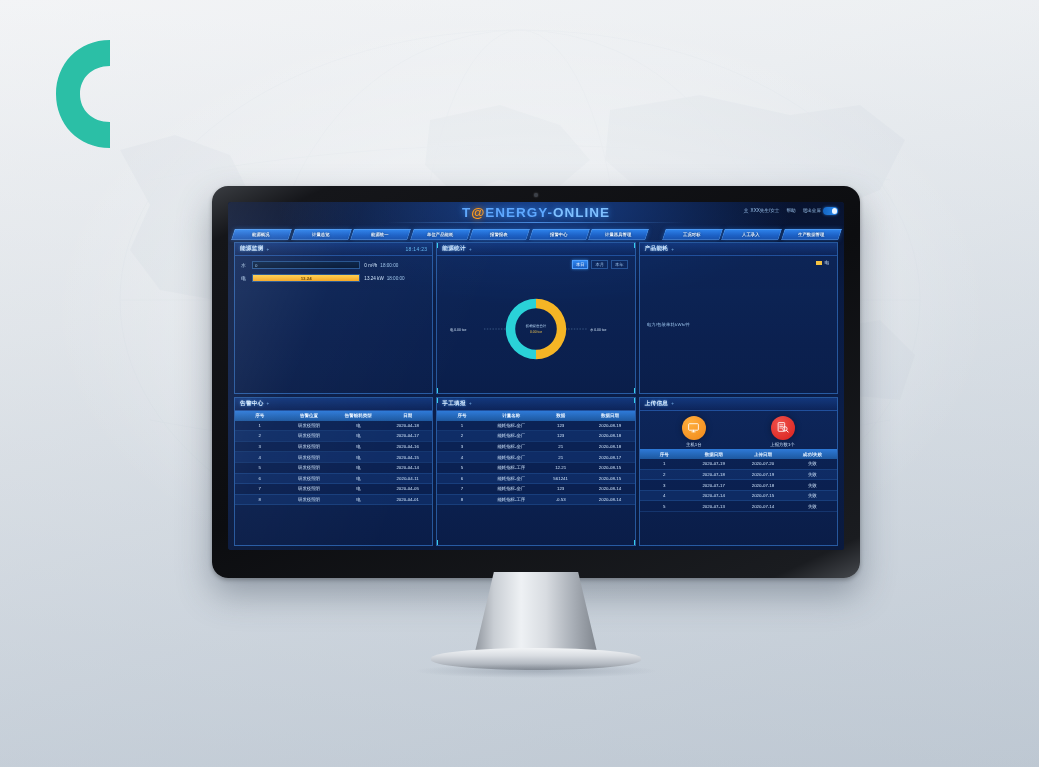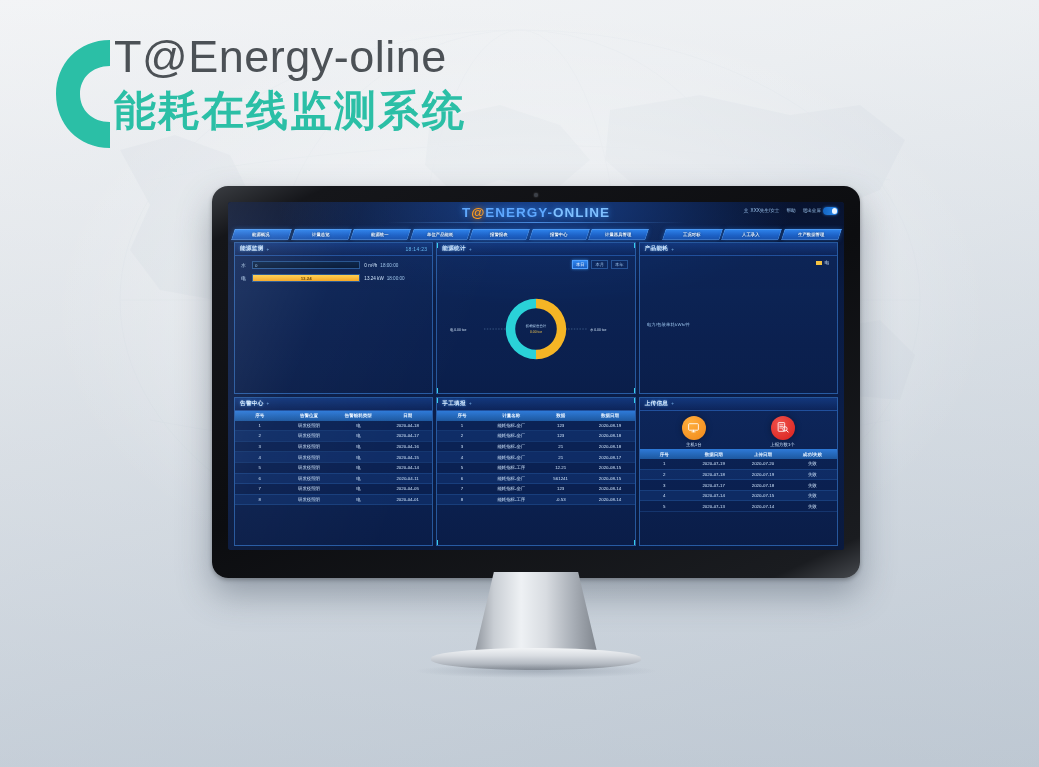--- a/index.html
+++ b/index.html
@@ -279,24 +279,20 @@
     <path d="M150 180 Q520 110 890 180"></path>
     <path d="M150 420 Q520 490 890 420"></path>
   </g>
 </svg>
 <div id="bg-vignette"></div>
 
 <div id="brand">
   <svg id="brand-mark" viewBox="0 0 62 120">
     <path d="M58 6 C26 6 4 30 4 60 C4 90 26 114 58 114 L58 88 C40 88 28 76 28 60 C28 44 40 32 58 32 Z" fill="#2bbfa6"></path>
   </svg>
-  <div id="brand-text">
-    <div id="brand-en">T@Energy-oline</div>
-    <div id="brand-cn">能耗在线监测系统</div>
-  </div>
 </div>
 
 <div id="monitor">
   <div id="bezel">
     <div id="webcam"></div>
     <div id="screen">
       <div id="ui">
         <div id="ui-bg"></div>
 
         <div id="topbar">

